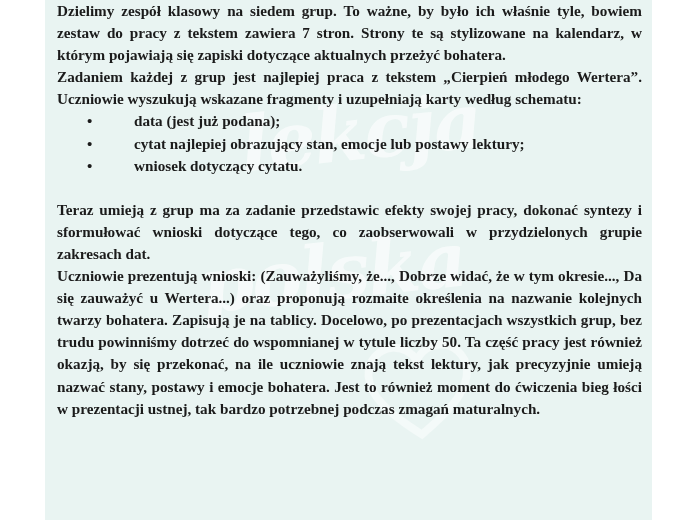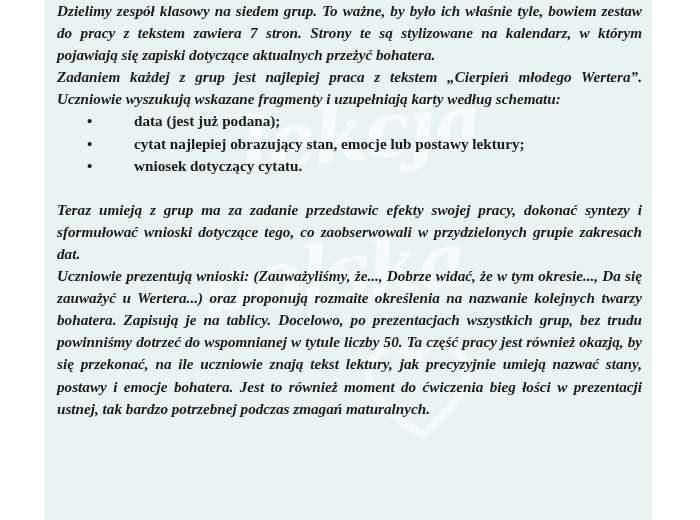--- a/index.html
+++ b/index.html
@@ -80,21 +80,20 @@
   p.para {
     margin: 0;
     font-size: 15.2px;
     line-height: 22.1px;
     font-weight: 700;
     color: #1b1b1b;
     text-align: justify;
     text-justify: inter-word;
     -webkit-hyphens: none;
     hyphens: none;
-    font-style: italic;
   }
 
   ul.bullets {
     margin: 0;
     padding: 0;
     list-style: none;
   }
   ul.bullets li {
     position: relative;
     margin: 0;

